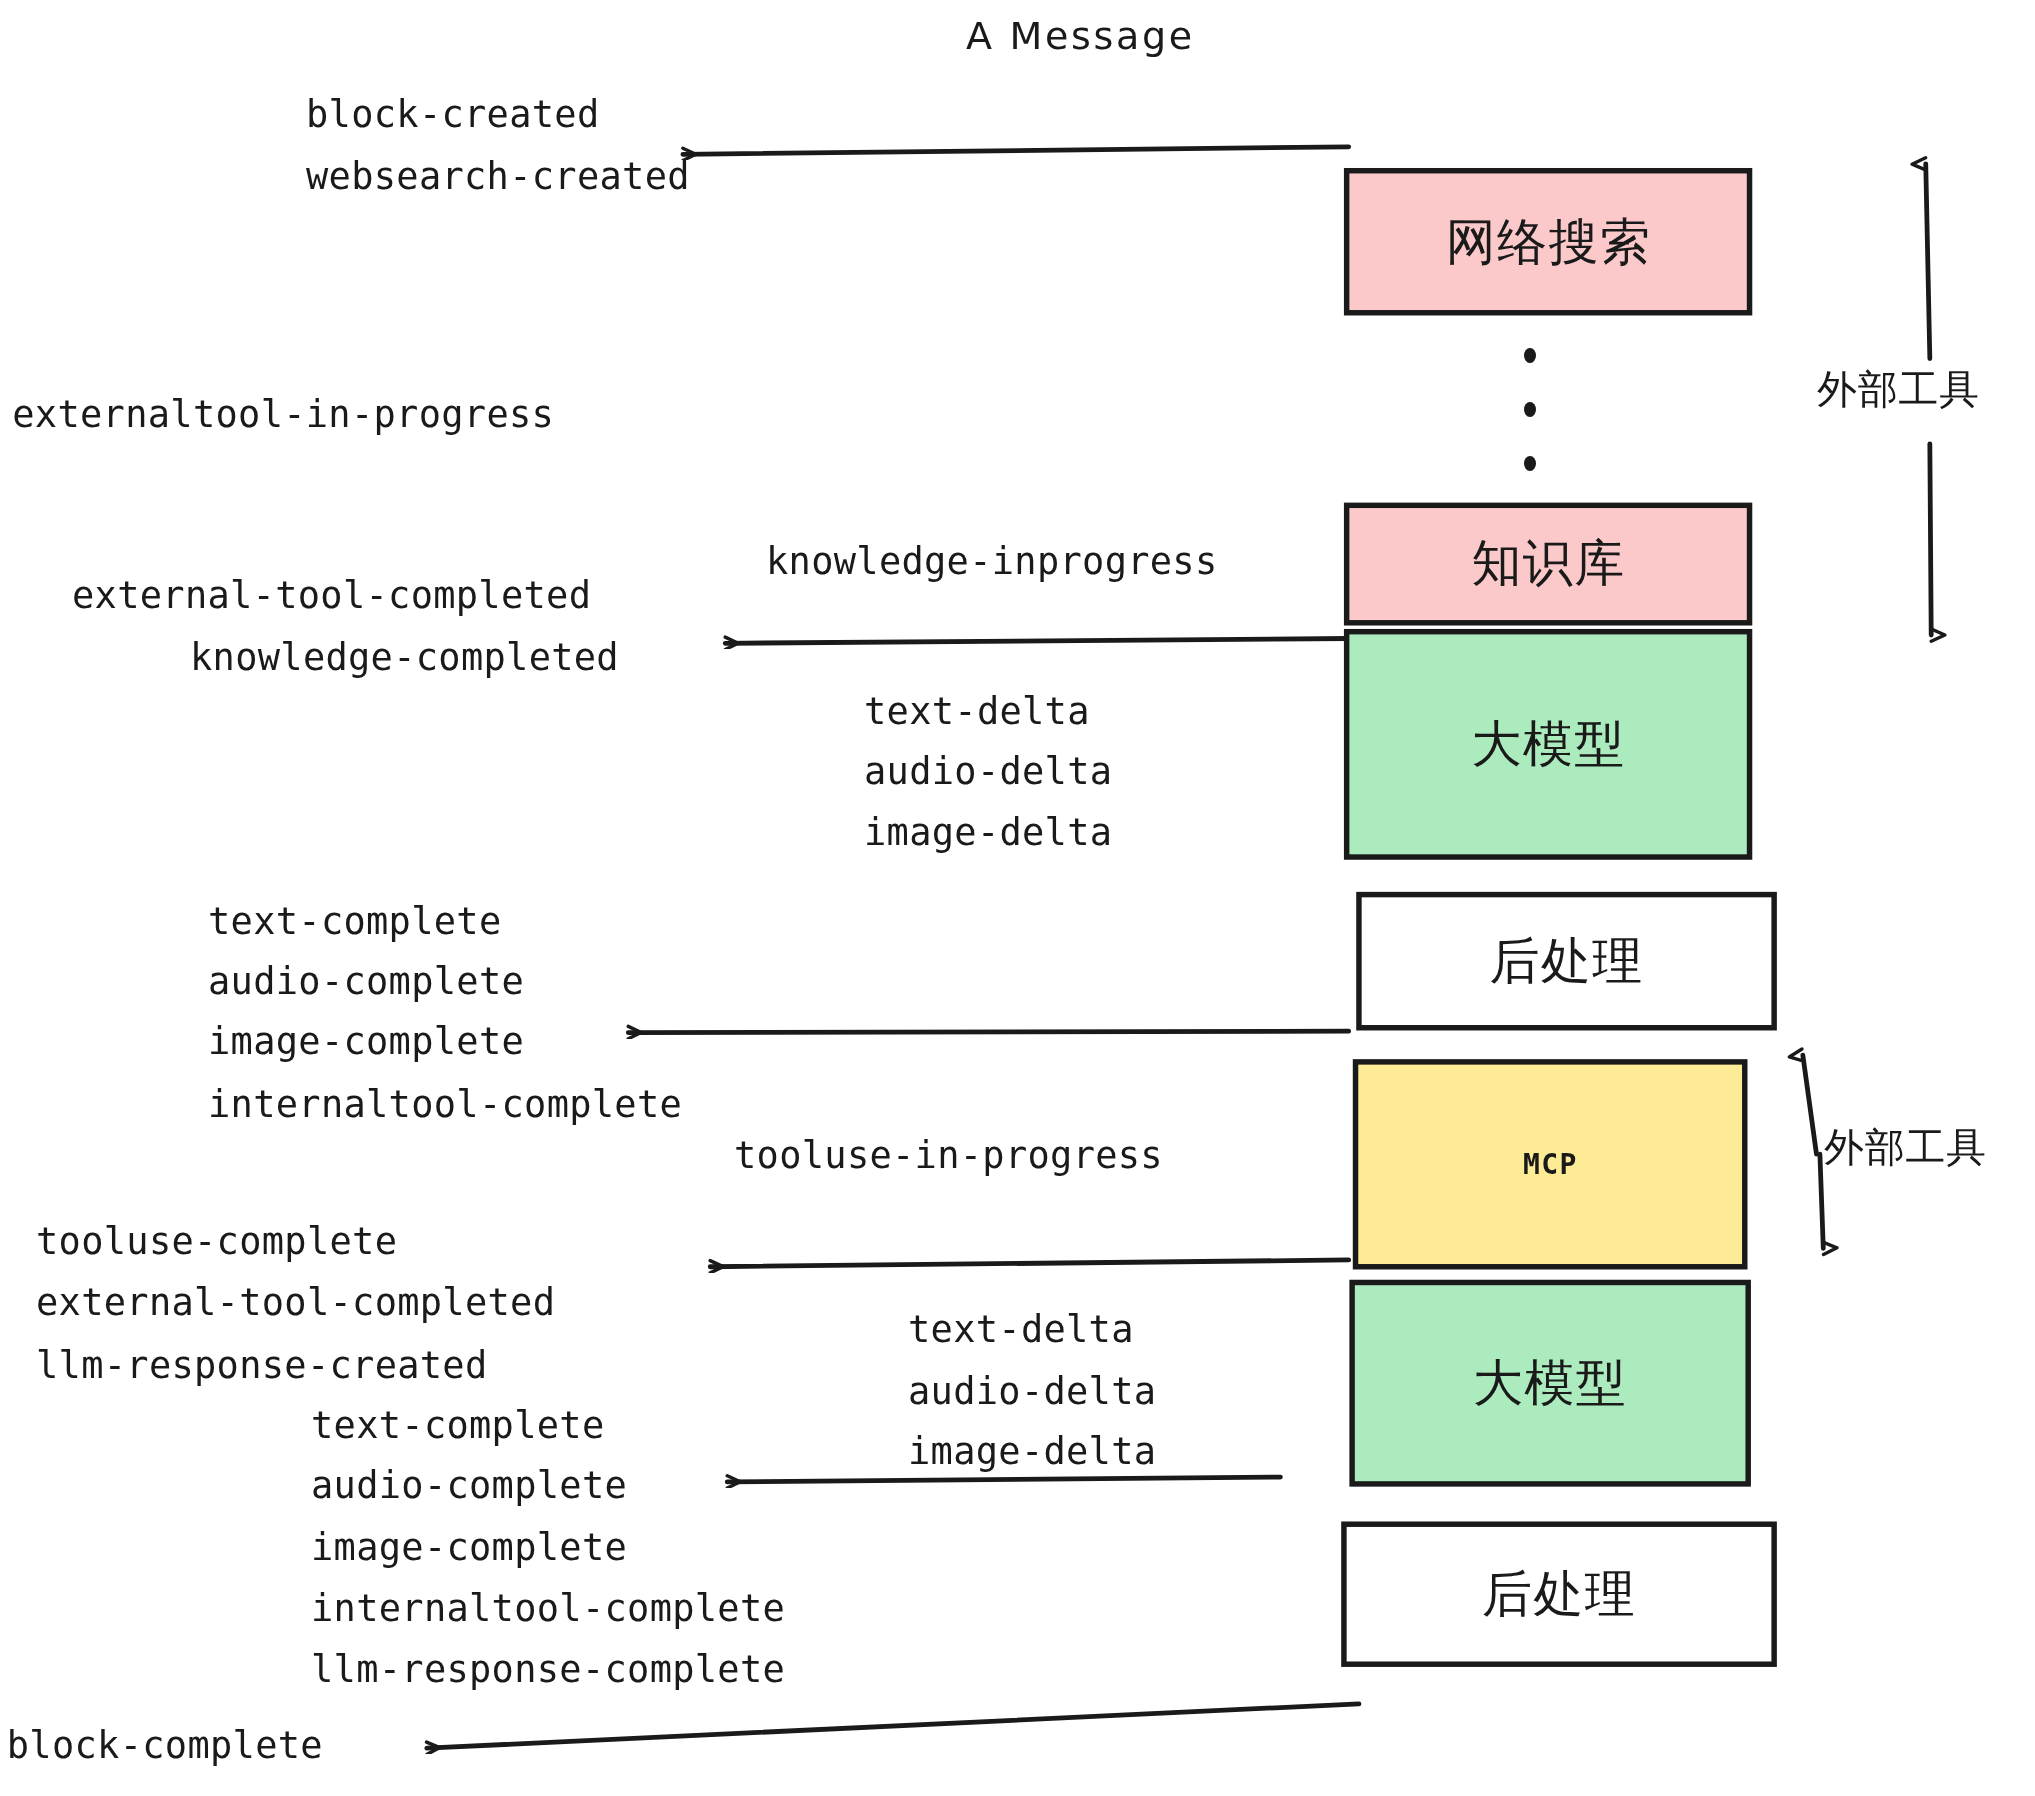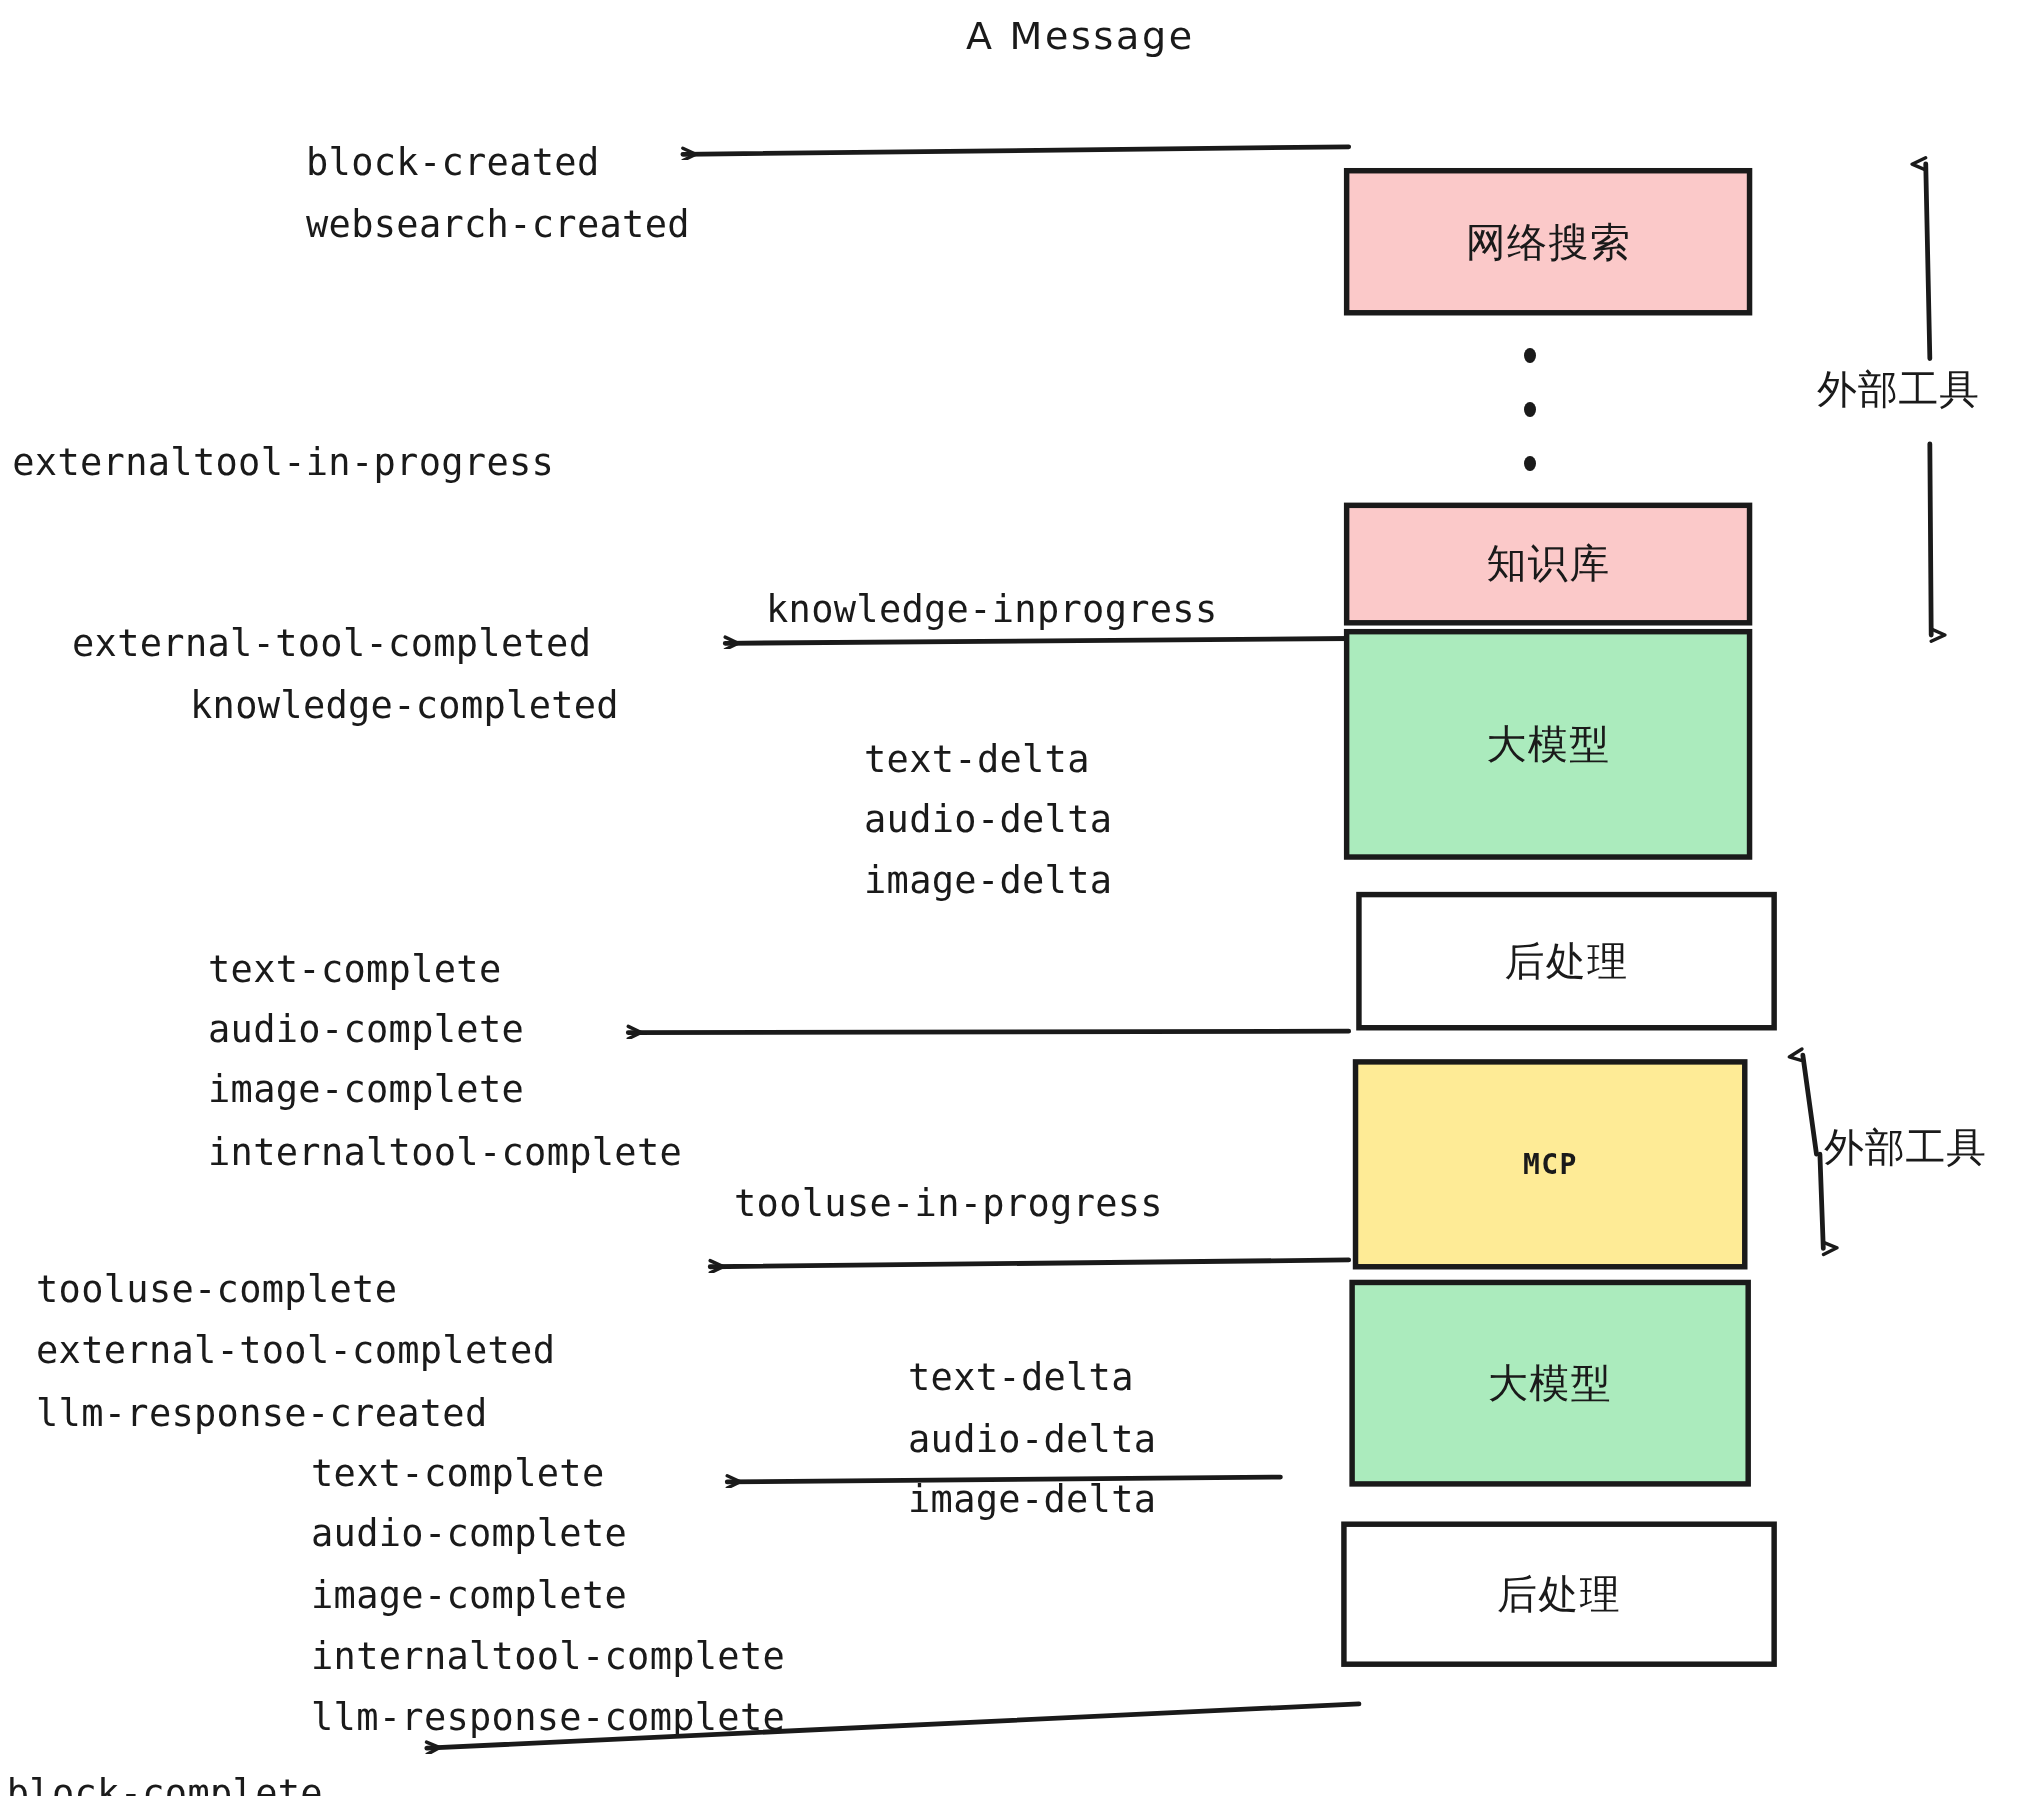--- a/index.html
+++ b/index.html
@@ -2,27 +2,27 @@
 <html style="font-size:11px"><head>
 <meta charset="utf-8">
 <style>
   html,body{margin:0;padding:0;background:#ffffff;}
   body{width:2035px;height:1796px;position:relative;overflow:hidden;
        font-family:"DejaVu Sans Mono",monospace;}
   #stage{position:absolute;left:0;top:0;width:2035px;height:1796px;}
   svg.layer{position:absolute;left:0;top:0;width:2035px;height:1796px;}
   .lbl{position:absolute;white-space:pre;color:#1a1a1a;
        font-family:"DejaVu Sans Mono","Liberation Mono",monospace;
-       font-size:37px;letter-spacing:0.3px;line-height:1;margin-top:48px;}
+       font-size:37px;letter-spacing:0.3px;line-height:1;}
   .title{position:absolute;white-space:pre;color:#1a1a1a;
        font-family:"DejaVu Sans","Liberation Sans",sans-serif;
        font-size:38px;letter-spacing:2.7px;}
   .boxlabel{position:absolute;display:flex;align-items:center;justify-content:center;
        color:#1a1a1a;font-family:"DejaVu Sans","Liberation Sans",sans-serif;
-       font-size:40px;letter-spacing:1.4px;pointer-events:none;}
+       font-size:50px;letter-spacing:1.4px;pointer-events:none;}
   .boxlabel.latin{font-family:"DejaVu Sans Mono","Liberation Mono",monospace;font-size:28px;font-weight:bold;}
   .sidelabel{position:absolute;white-space:pre;color:#1a1a1a;
        font-family:"DejaVu Sans","Liberation Sans",sans-serif;
        font-size:40px;letter-spacing:0.7px;}
   .dots{position:absolute;display:flex;flex-direction:column;align-items:center;
         justify-content:space-between;}
   .dots i{display:block;width:11.6px;height:15px;border-radius:50%;background:#1a1a1a;}
 </style>
 </head>
 <body>

